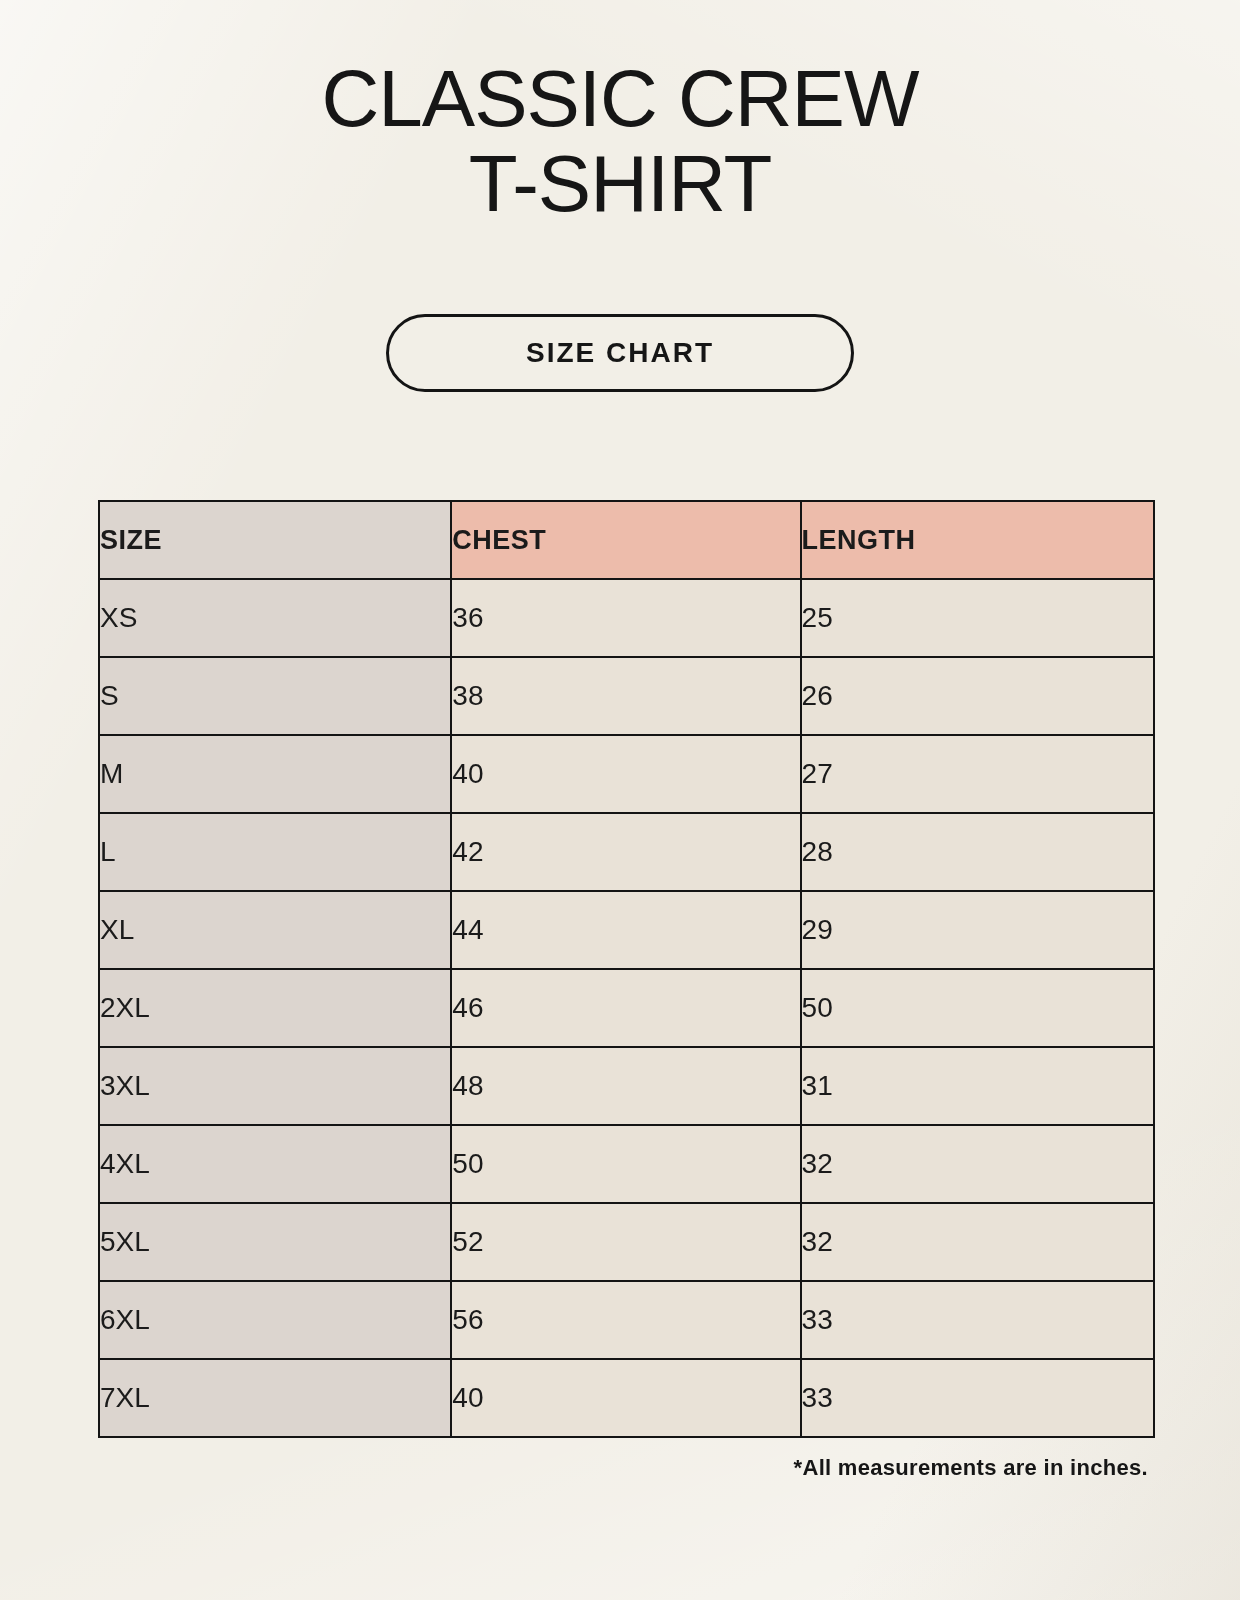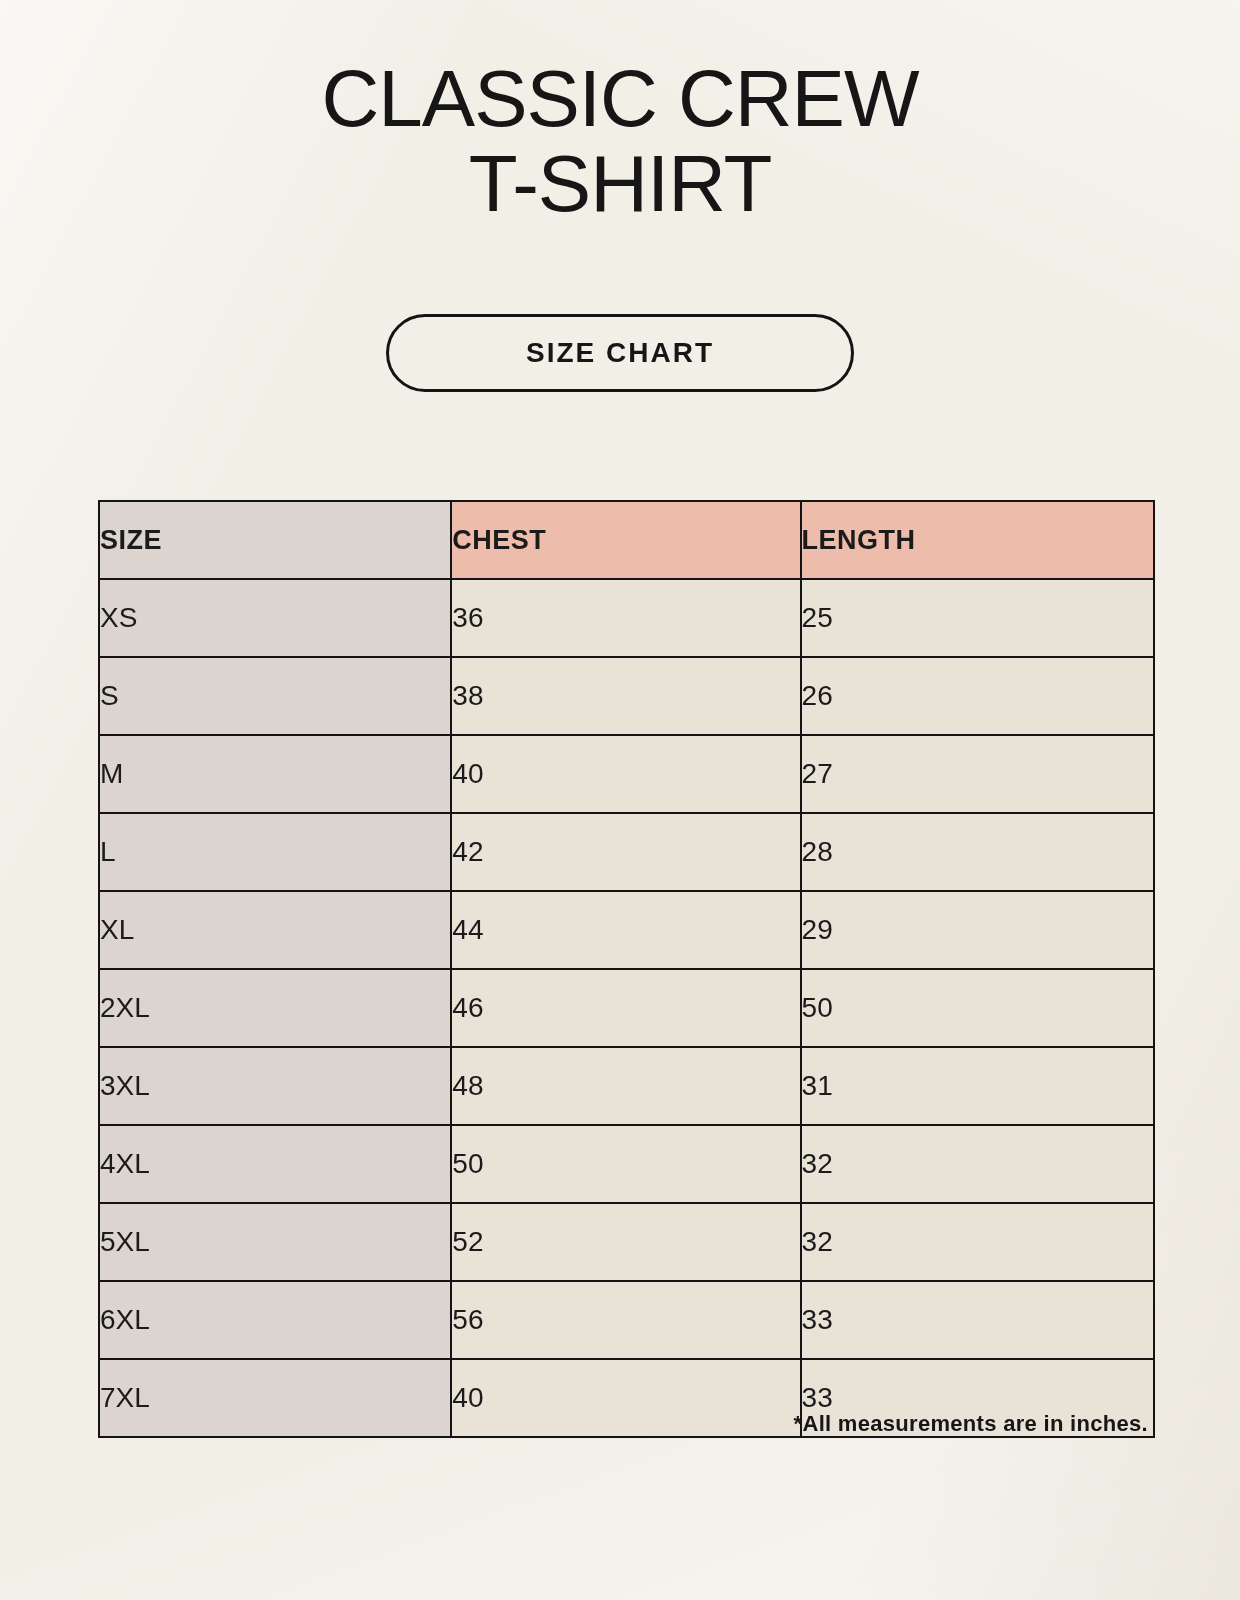--- a/index.html
+++ b/index.html
@@ -82,21 +82,21 @@
     background: var(--cell, #e9e2d7);
   }
   .size-table td.size-cell {
     font-weight: 400;
     background: var(--sizecol, #dcd5cf);
   }
 
   .footnote {
     position: absolute;
     left: 98px;
-    top: 1411px;
+    top: 1455px;
     width: 1050px;
     text-align: right;
     font-size: 22px;
     font-weight: 600;
     letter-spacing: 0.3px;
     color: #161616;
   }
 </style>
 </head>
 <body>

